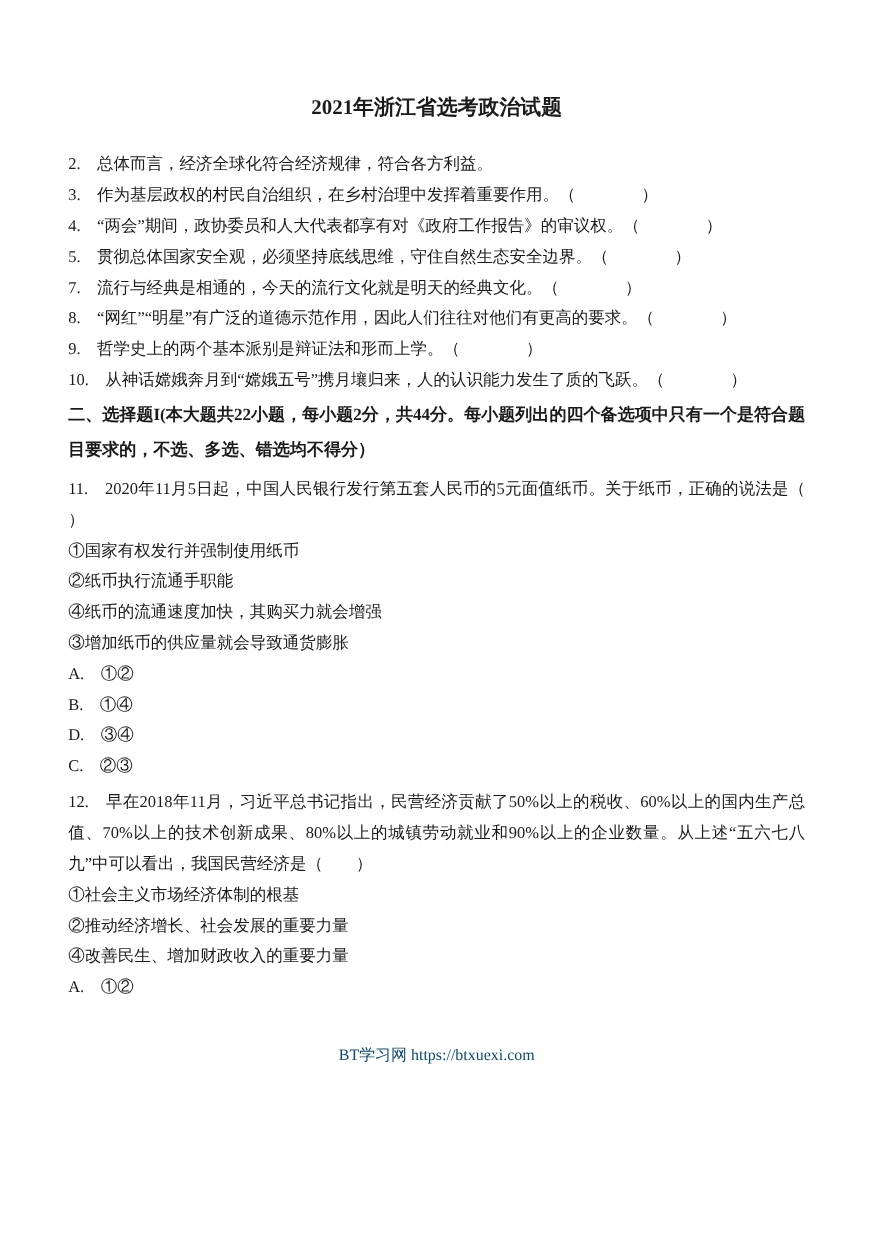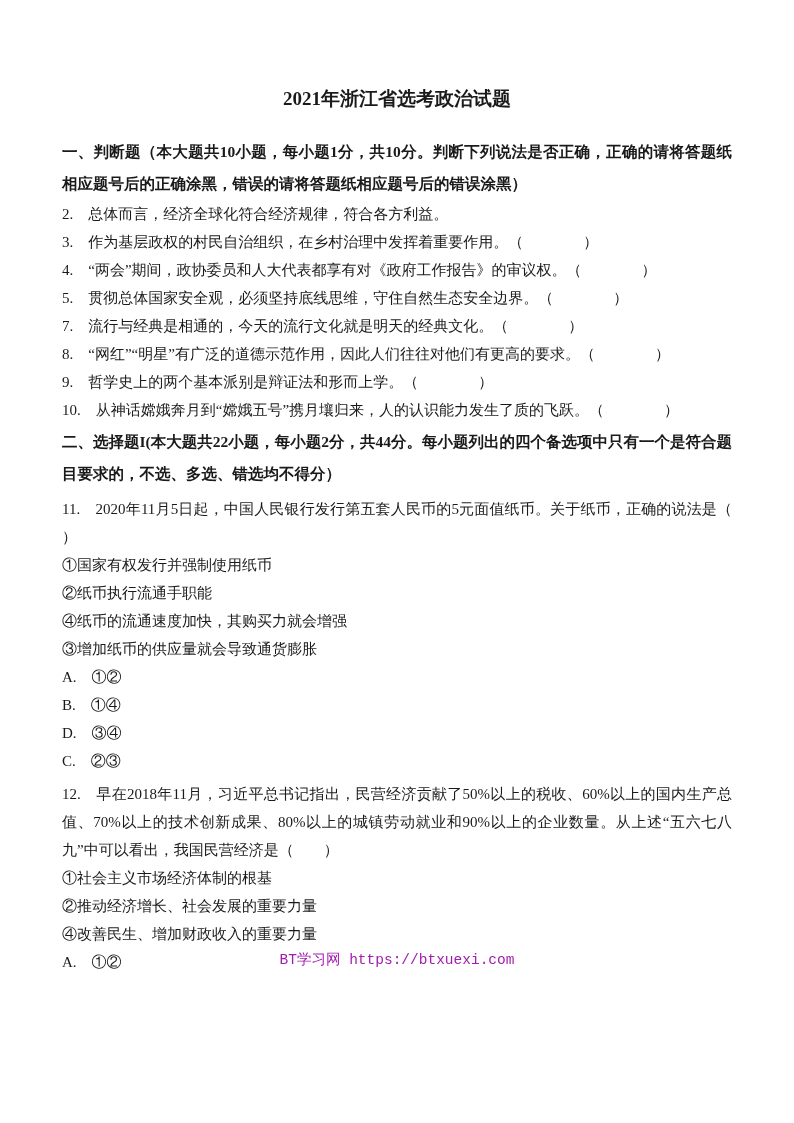--- a/index.html
+++ b/index.html
@@ -41,33 +41,32 @@
   }
   .stem {
     margin-top: 5px;
   }
   .footer {
     position: absolute;
     left: 0;
     right: 0;
     bottom: 26px;
     text-align: center;
-    color: #a21caf;
+    color: #0c4a6e;
     font-size: 14.5px;
-    font-family: Liberation Mono, monospace;
+    font-family: Liberation Serif, serif;
   }
 </style>
 </head>
 <body>
 
 <div class="page">
 
   <h1 class="title">2021年浙江省选考政治试题</h1>
 
-  <p class="para heading">一、判断题（本大题共10小题，每小题1分，共10分。判断下列说法是否正确，正确的请将答题纸相应题号后的正确涂黑，错误的请将答题纸相应题号后的错误涂黑）</p>
 
   <p class="para">2.　总体而言，经济全球化符合经济规律，符合各方利益。</p>
   <p class="para">3.　作为基层政权的村民自治组织，在乡村治理中发挥着重要作用。（　　　　）</p>
   <p class="para">4.　“两会”期间，政协委员和人大代表都享有对《政府工作报告》的审议权。（　　　　）</p>
   <p class="para">5.　贯彻总体国家安全观，必须坚持底线思维，守住自然生态安全边界。（　　　　）</p>
   <p class="para">7.　流行与经典是相通的，今天的流行文化就是明天的经典文化。（　　　　）</p>
   <p class="para">8.　“网红”“明星”有广泛的道德示范作用，因此人们往往对他们有更高的要求。（　　　　）</p>
   <p class="para">9.　哲学史上的两个基本派别是辩证法和形而上学。（　　　　）</p>
   <p class="para">10.　从神话嫦娥奔月到“嫦娥五号”携月壤归来，人的认识能力发生了质的飞跃。（　　　　）</p>
 

